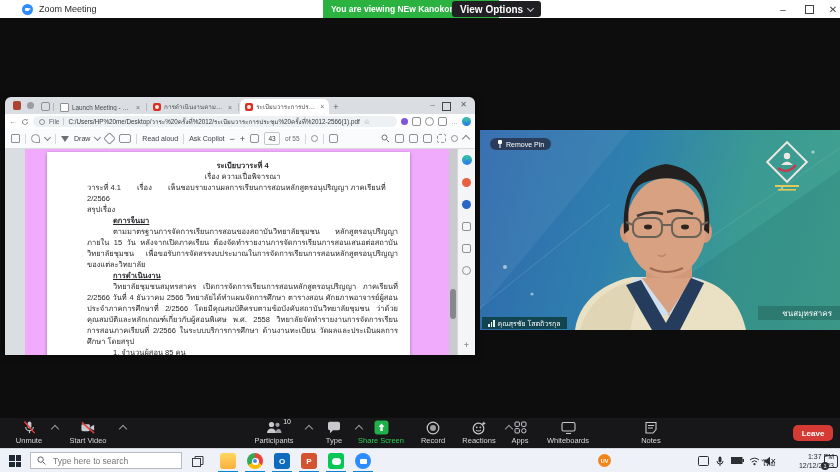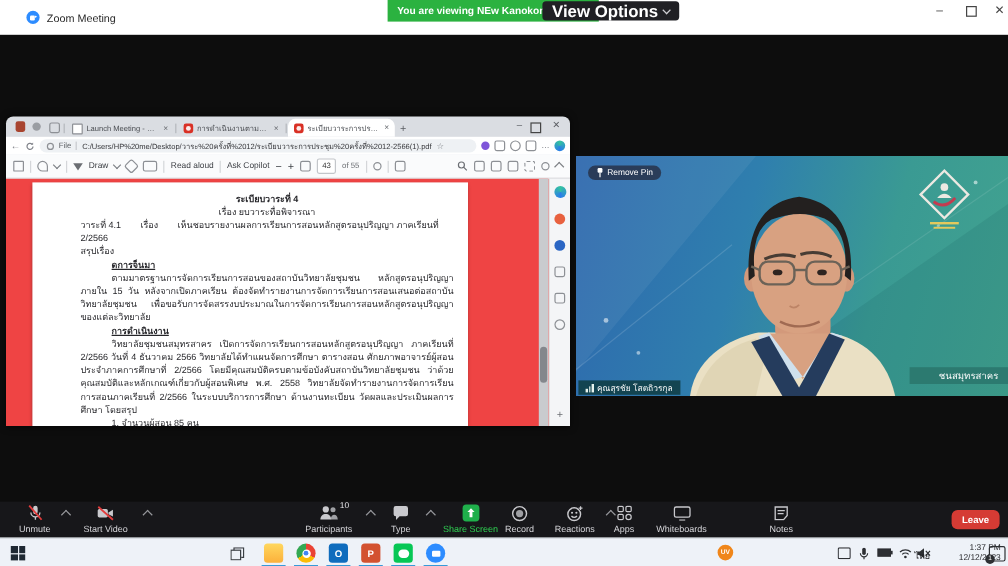--- a/index.html
+++ b/index.html
@@ -1,28 +1,28 @@
 <!DOCTYPE html>
 <html><head>
 <meta charset="utf-8">
 <style>
   html,body{margin:0;padding:0;background:#000;}
   #root{position:relative;width:840px;height:472px;overflow:hidden;background:#0d0d0d;
         font-family:"Liberation Sans","DejaVu Sans",sans-serif;-webkit-font-smoothing:antialiased;}
   .abs{position:absolute;}
   
-  .titlebar{left:0;top:0;width:840px;height:29px;background:#fff;display:flex;align-items:center;}
+  .titlebar{left:0;top:0;width:840px;height:18px;background:#fff;display:flex;align-items:center;}
   .titlebar .apptitle{font-size:9px;color:#2b2b2b;margin-left:6px;}
   .zoomlogo{width:11px;height:11px;border-radius:50%;background:#2d8cff;margin-left:22px;position:relative;}
   .zoomlogo::after{content:"";position:absolute;left:2.5px;top:4px;width:4px;height:3.5px;background:#fff;border-radius:1px;}
   .zoomlogo::before{content:"";position:absolute;left:7px;top:4.2px;border-left:2.5px solid #fff;border-top:1.6px solid transparent;border-bottom:1.6px solid transparent;}
   .viewbanner{position:absolute;left:323px;top:0;height:18px;background:#2bb240;color:#fff;
       font-size:8.5px;font-weight:bold;display:flex;align-items:center;padding:0 8px;}
   .viewoptions{position:absolute;left:452px;top:1px;height:16px;background:#202024;color:#fff;border-radius:3px;
-      font-size:14px;font-weight:bold;display:flex;align-items:center;gap:5px;padding:0 8px;}
+      font-size:10px;font-weight:bold;display:flex;align-items:center;gap:5px;padding:0 8px;}
   .chevdown{width:4px;height:4px;border-left:1.2px solid #cfcfd3;border-top:1.2px solid #cfcfd3;transform:rotate(225deg);margin-top:-2px;}
   .winctl{position:absolute;top:0;height:18px;width:22px;display:flex;align-items:center;justify-content:center;color:#444;font-size:10px;}
   .maxbox{width:7px;height:7px;border:1px solid #444;}
   
   .recrow{left:0;top:18px;width:840px;height:14px;display:flex;align-items:center;}
   .shield{width:9px;height:10px;background:#27a53a;border-radius:2px 2px 4px 4px;margin-left:30px;position:relative;}
   .shield::after{content:"";position:absolute;left:2px;top:2.5px;width:4px;height:2px;border-left:1.3px solid #fff;border-bottom:1.3px solid #fff;transform:rotate(-45deg);}
   .recdot{width:9px;height:9px;border-radius:50%;background:#e02f2f;margin-left:14px;position:relative;}
   .recdot::after{content:"";position:absolute;left:2.5px;top:2.5px;width:4px;height:4px;border-radius:50%;background:#8c1d1d;}
   .reclabel{color:#b9b9bd;font-size:8px;margin-left:6px;}
@@ -44,21 +44,21 @@
   .urlpill .fl{font-size:6.5px;color:#5f6368;flex:none;}
   .urlpill .sep{width:1px;height:7px;background:#c6c9ce;flex:none;}
   .urlpill .url{font-size:6.3px;color:#35363a;white-space:nowrap;overflow:hidden;text-overflow:ellipsis;}
   .gi{display:inline-block;width:7px;height:7px;border:1px solid #8d9095;border-radius:2px;flex:none;}
   .gdot{display:inline-block;width:7px;height:7px;border-radius:50%;flex:none;}
   .edgelogo{width:9px;height:9px;border-radius:50%;background:conic-gradient(#35c2a0,#2b7de9,#35c2a0);flex:none;}
   .pdfbar{height:19px;background:#fafbfc;border-bottom:1px solid #d9dadc;display:flex;align-items:center;padding:0 6px;gap:5px;font-size:7px;color:#3c3f44;}
   .vdiv{width:1px;height:10px;background:#d4d6d9;}
   .pagebox{width:14px;height:11px;border:1px solid #c3c6ca;background:#fff;border-radius:2px;font-size:6.5px;display:flex;align-items:center;justify-content:center;color:#333;}
   .contentrow{display:flex;height:207px;}
-  .docarea{position:relative;flex:1;background:#ef4444;overflow:hidden;}
+  .docarea{position:relative;flex:1;background:#f0abfc;overflow:hidden;margin-left:20px;}
   .sidepanel{width:17px;background:#f4f5f7;border-left:1px solid #d8d8d8;display:flex;flex-direction:column;align-items:center;padding-top:6px;gap:13px;}
   
   .page{position:absolute;left:22px;top:3px;width:363px;height:230px;background:#fff;box-shadow:0 1px 3px rgba(0,0,0,.35);
         padding:8px 12px 0 40px;box-sizing:border-box;color:#26262a;font-size:7.5px;line-height:11px;}
   .page .ctr{text-align:center;font-weight:bold;}
   .page .und{text-decoration:underline;font-weight:bold;}
   .page .ind{text-indent:26px;text-align:justify;}
   .page .item{padding-left:26px;}
   .scrollbar{position:absolute;right:0;top:0;width:8px;height:207px;background:#c9cbce;}
   .scrollthumb{position:absolute;left:1px;width:6px;height:30px;background:#84878c;border-radius:3px;}
@@ -208,21 +208,21 @@
       <span class="gi"></span>
       <span class="gi" style="border-style:dashed;"></span>
       <span class="gdot" style="border:1px solid #8d9095;box-sizing:border-box;"></span>
       <span class="chevup" style="position:static;transform:rotate(45deg);border-color:#7d8085;"></span>
     </div>
 
     <div class="contentrow">
       <div class="docarea">
         <div class="page">
           <div class="ctr">ระเบียบวาระที่ 4</div>
-          <div class="ctr" style="font-weight:normal;">เรื่อง   ยบวาระทื่อพิจารณา</div>
+          <div class="ctr" style="font-weight:normal;">เรื่อง   ความเปื่อพิจารณา</div>
           <div>
             <span>วาระที่ 4.1</span>
             <span style="margin-left:14px;">เรื่อง</span>
             <span style="margin-left:14px;">เห็นชอบรายงานผลการเรียนการสอนหลักสูตรอนุปริญญา ภาคเรียนที่ 2/2566</span>
           </div>
           <div>สรุปเรื่อง</div>
           <div class="und" style="padding-left:26px;">ดการจ็นมา</div>
           <div class="ind">ตามมาตรฐานการจัดการเรียนการสอนของสถาบันวิทยาลัยชุมชน หลักสูตรอนุปริญญาภายใน 15 วัน หลังจากเปิดภาคเรียน ต้องจัดทำรายงานการจัดการเรียนการสอนเสนอต่อสถาบันวิทยาลัยชุมชน เพื่อขอรับการจัดสรรงบประมาณในการจัดการเรียนการสอนหลักสูตรอนุปริญญาของแต่ละวิทยาลัย</div>
           <div class="und" style="padding-left:26px;">การดำเนินงาน</div>
           <div class="ind">วิทยาลัยชุมชนสมุทรสาคร เปิดการจัดการเรียนการสอนหลักสูตรอนุปริญญา ภาคเรียนที่ 2/2566 วันที่ 4 ธันวาคม 2566 วิทยาลัยได้ทำแผนจัดการศึกษา ตารางสอน ศักยภาพอาจารย์ผู้สอนประจำภาคการศึกษาที่ 2/2566 โดยมีคุณสมบัติครบตามข้อบังคับสถาบันวิทยาลัยชุมชน ว่าด้วยคุณสมบัติและหลักเกณฑ์เกี่ยวกับผู้สอนพิเศษ พ.ศ. 2558 วิทยาลัยจัดทำรายงานการจัดการเรียนการสอนภาคเรียนที่ 2/2566 ในระบบบริการการศึกษา ด้านงานทะเบียน วัดผลและประเมินผลการศึกษา โดยสรุป</div>
@@ -358,21 +358,21 @@
     <div class="zbtn" style="left:315px;width:38px;">
       <span class="icw">
         <svg width="14" height="13" viewBox="0 0 14 13">
           <path d="M1 2.5A1.8 1.8 0 0 1 2.8.7h8.4A1.8 1.8 0 0 1 13 2.5v5a1.8 1.8 0 0 1-1.8 1.8H6l-3 3v-3H2.8A1.8 1.8 0 0 1 1 7.5z" fill="#c9c9cd"></path>
         </svg>
       </span>
       <span>Type</span>
     </div>
     <span class="chevup" style="left:356px;"></span>
 
-    <div class="zbtn" style="left:363px;width:58px;color:#2fd052;">
+    <div class="zbtn" style="left:352px;width:58px;color:#2fd052;">
       <span class="icw">
         <svg width="15" height="15" viewBox="0 0 15 15">
           <rect x="0.5" y="0.5" width="14" height="14" rx="3" fill="#1faf4b"></rect>
           <path d="M7.5 3.5l3 3.2H8.7V11H6.3V6.7H4.5z" fill="#ffffff"></path>
         </svg>
       </span>
       <span>Share Screen</span>
     </div>
 
     <div class="zbtn" style="left:412px;width:42px;">
@@ -437,20 +437,27 @@
   </div>
 
   <div class="abs taskbar">
     <div class="winlogo">
         <i></i>
         <i></i>
         <i></i>
         <i></i>
       </div>
 
+    <div class="searchbox">
+      <svg width="9" height="9" viewBox="0 0 9 9">
+        <circle cx="3.6" cy="3.6" r="2.7" stroke="#5f6368" fill="none"></circle>
+        <line x1="5.8" y1="5.8" x2="8.4" y2="8.4" stroke="#5f6368"></line>
+      </svg>
+      <input placeholder="Type here to search" style="">
+    </div>
 
     <svg class="abs" style="left:192px;top:7px;" width="12" height="11" viewBox="0 0 12 11">
       <rect x="0.5" y="2.5" width="8" height="8" stroke="#3b3f44" fill="none"></rect>
       <path d="M3 2.5V0.5h8v8h-2" stroke="#3b3f44" fill="none"></path>
     </svg>
 
     <div class="tbicon" style="left:220px;background:linear-gradient(#ffd75e,#fbb03b);"></div>
     <span class="underln" style="left:218px;"></span>
     <div class="tbicon" style="left:247px;background:conic-gradient(#ea4335 0 33%,#fbbc05 0 66%,#34a853 0 100%);border-radius:50%;">
         <span style="width:7px;height:7px;border-radius:50%;background:#fff;display:block;position:relative;">

